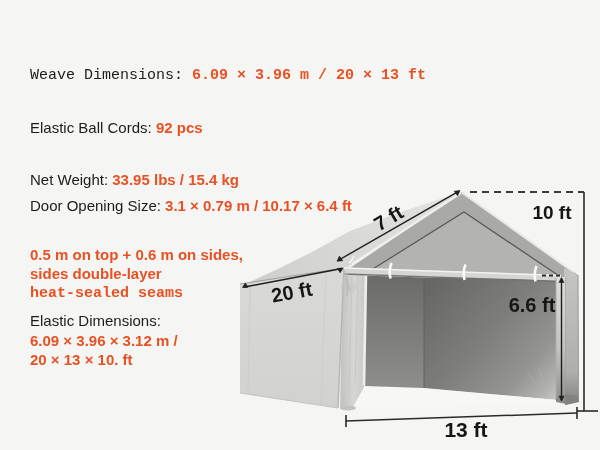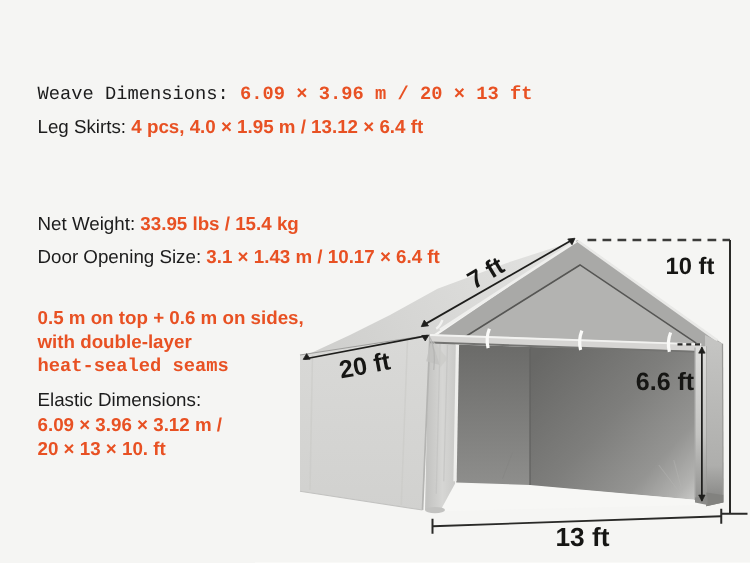--- a/index.html
+++ b/index.html
@@ -8,31 +8,31 @@
   .ln{position:absolute;left:30px;white-space:nowrap;font-size:15px;color:#1c1c1c;}
   .v{color:#e85123;font-weight:bold;}
 </style>
 </head>
 <body>
 <div id="page">
 
 
   <div class="ln" style="top:66.5px;font-family:Liberation Mono, monospace;">Weave Dimensions: <span class="v">6.09 × 3.96 m / 20 × 13 ft</span></div>
 
-  <div class="ln" style="top:93px;">Leg Skirts: <span class="v">4 pcs, 4.0 × 1.95 m / 13.12 × 6.4 ft</span></div>
 
+  <div class="ln" style="top:119px;">Elastic Ball Cords: <span class="v">92 pcs</span></div>
 
 
   <div class="ln" style="top:171px;">Net Weight: <span class="v">33.95 lbs / 15.4 kg</span></div>
 
-  <div class="ln" style="top:197px;">Door Opening Size: <span class="v">3.1 × 1.43 m / 10.17 × 6.4 ft</span></div>
+  <div class="ln" style="top:197px;">Door Opening Size: <span class="v">3.1 × 0.79 m / 10.17 × 6.4 ft</span></div>
 
 
   <div class="ln v" style="top:246px;">0.5 m on top + 0.6 m on sides,</div>
-  <div class="ln v" style="top:265px;">with double-layer</div>
+  <div class="ln v" style="top:265px;">sides double-layer</div>
   <div class="ln v" style="top:285px;font-family:Liberation Mono, monospace;">heat-sealed seams</div>
 
   <div class="ln" style="top:312px;">Elastic Dimensions:</div>
 
   <div class="ln v" style="top:332px;">6.09 × 3.96 × 3.12 m /</div>
   <div class="ln v" style="top:351px;text-align:center;">20 × 13 × 10. ft</div>
 
   <svg width="600" height="450" viewBox="0 0 600 450" style="position:absolute;left:0;top:0;">
     <defs>
       <linearGradient id="roofG" gradientUnits="userSpaceOnUse" x1="420" y1="200" x2="280" y2="290">

